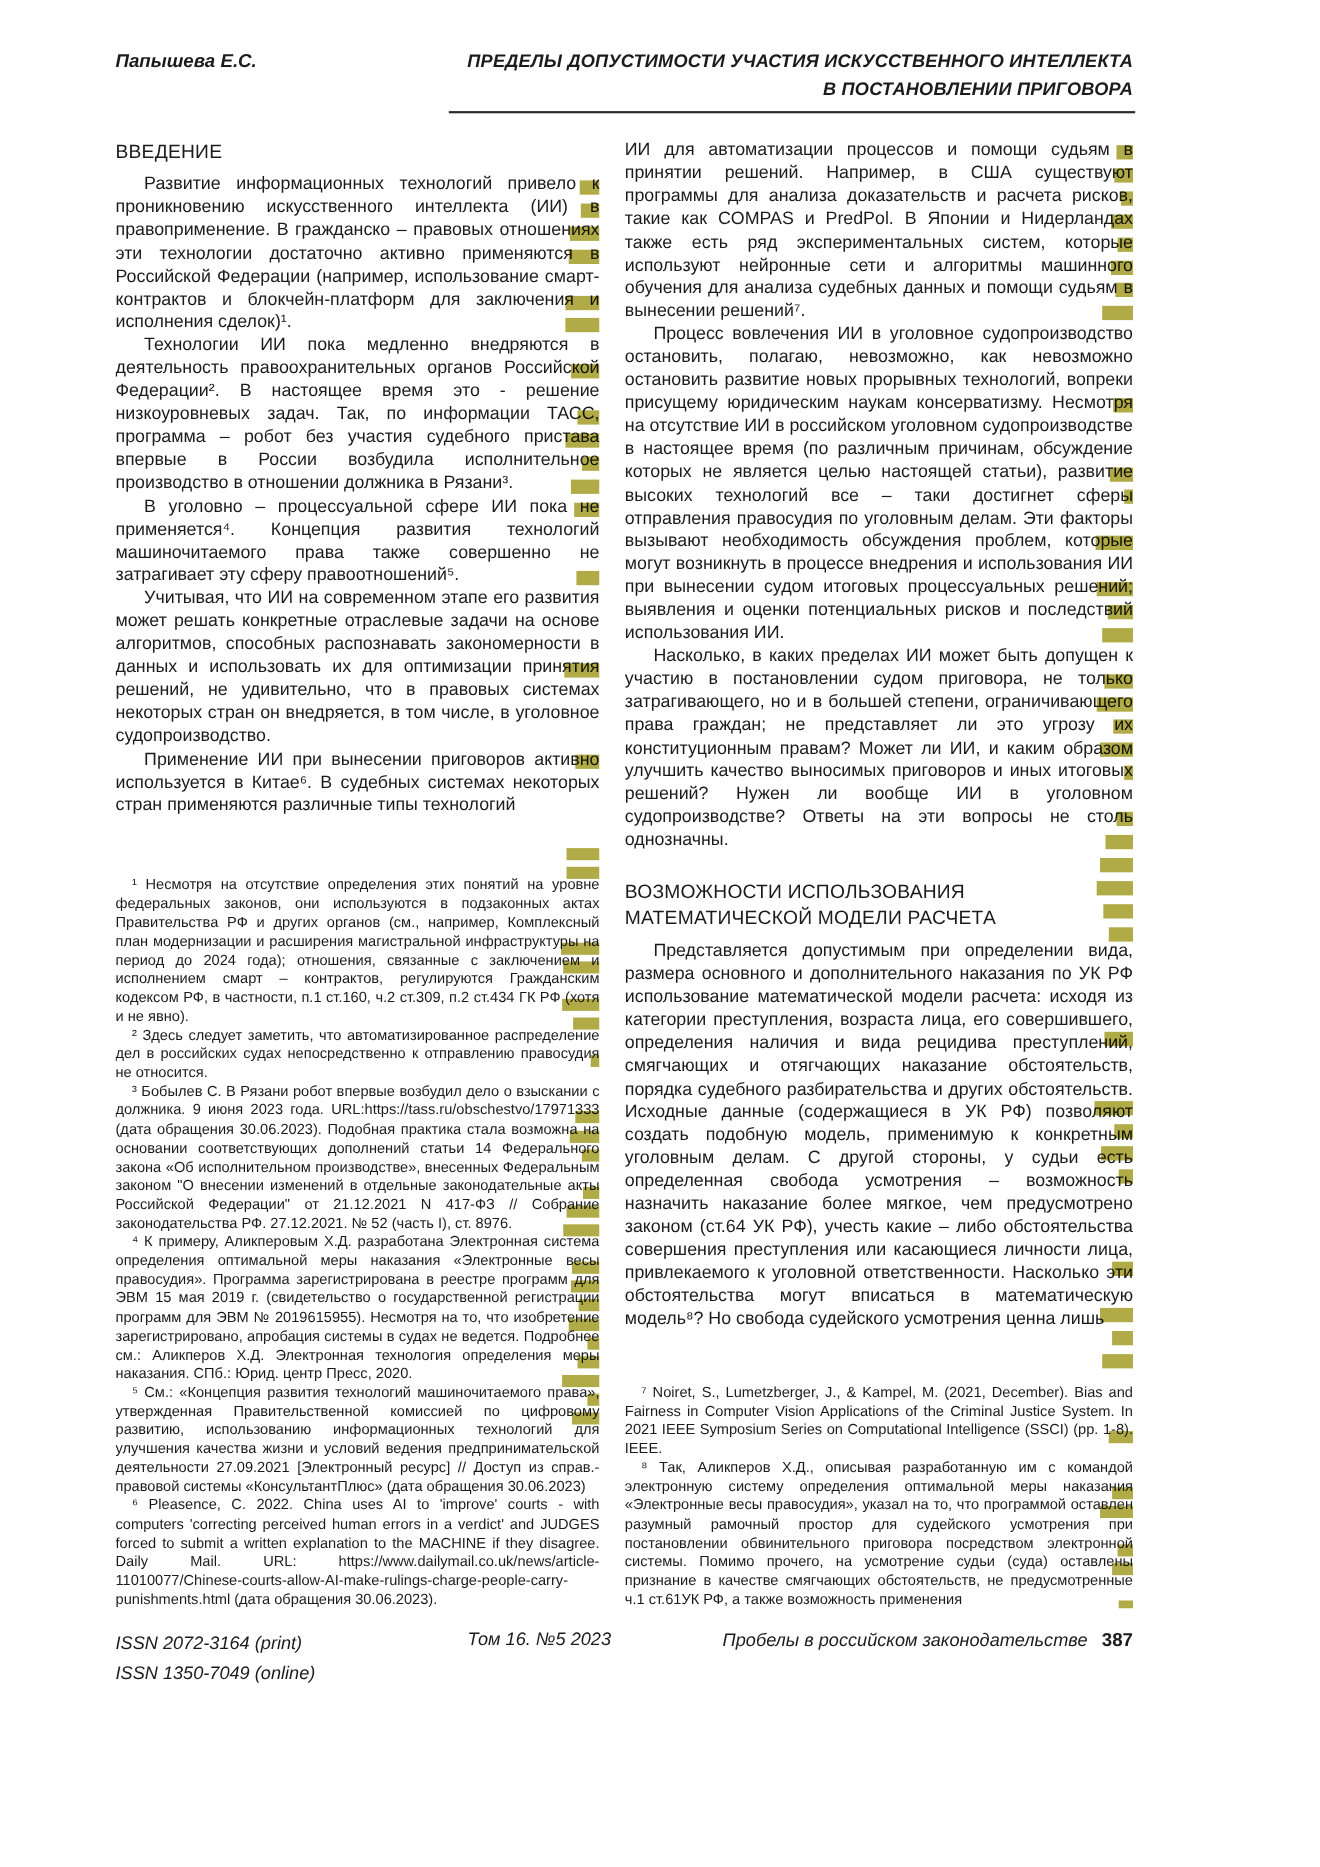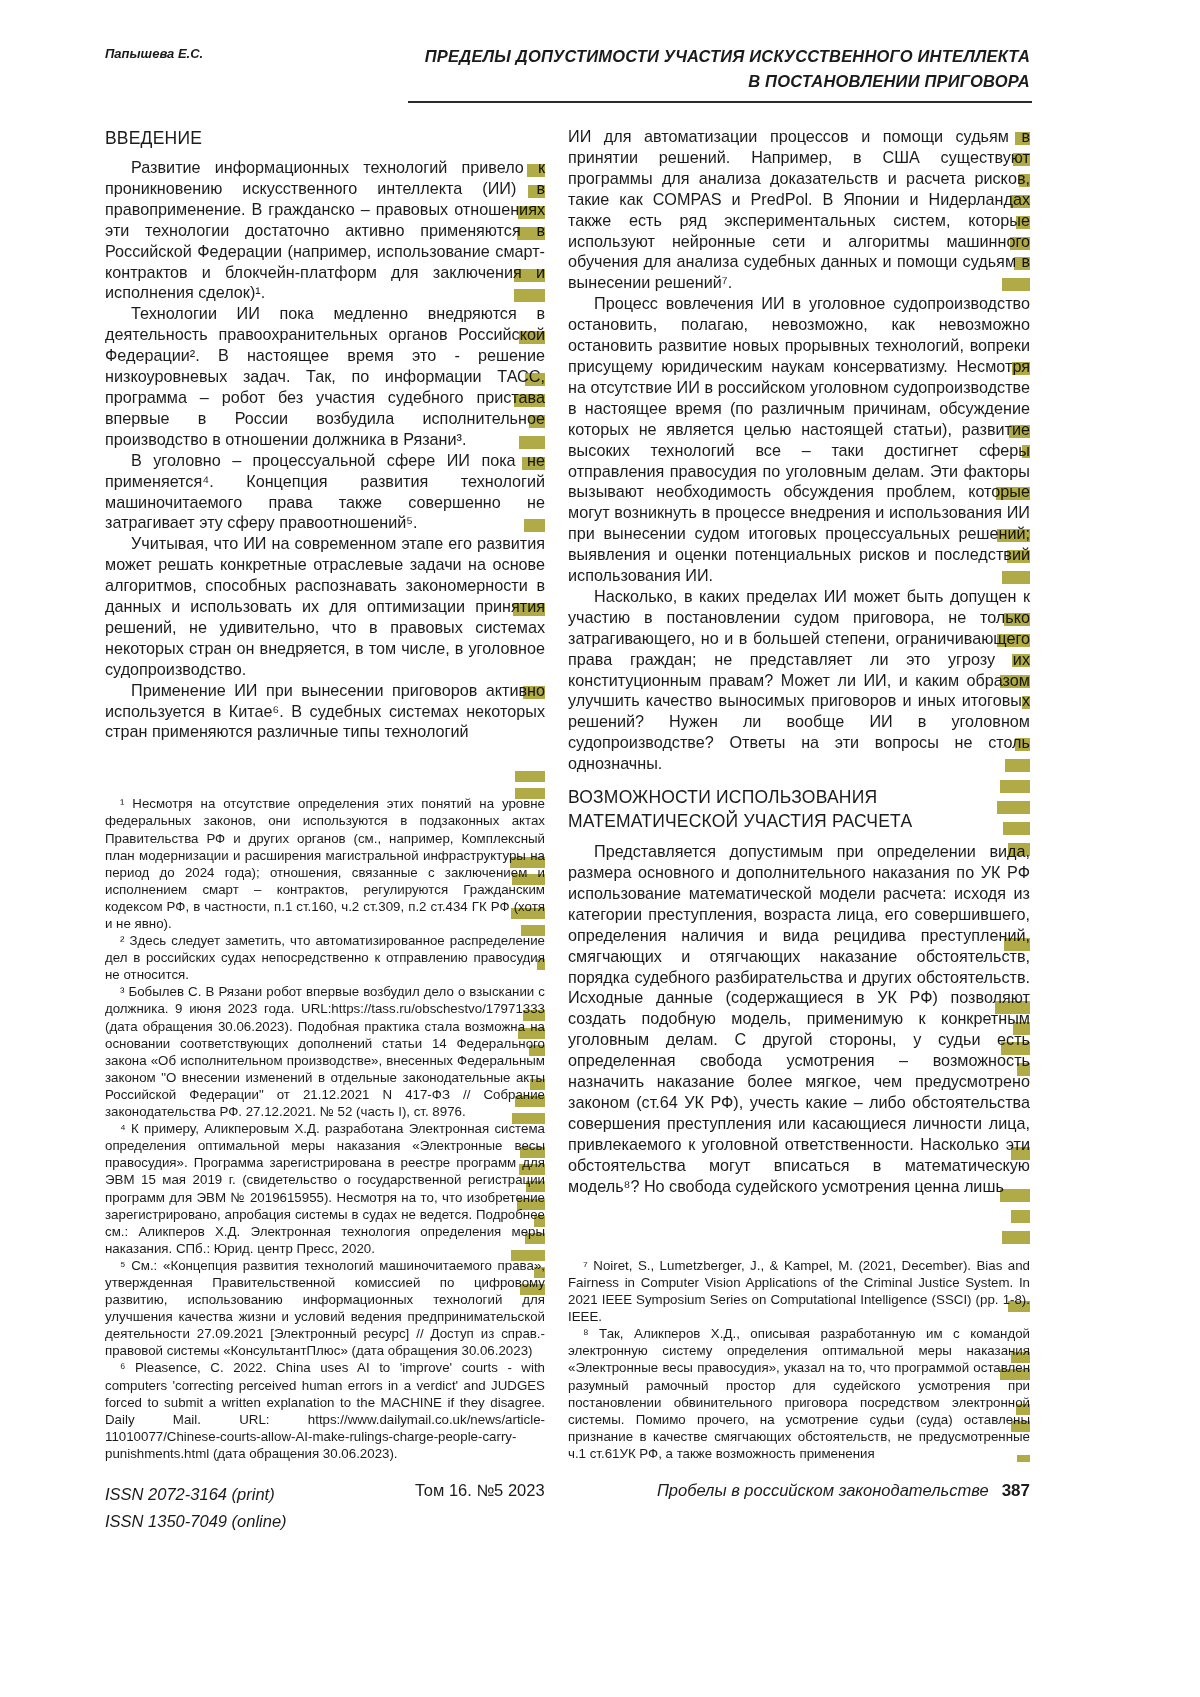--- a/index.html
+++ b/index.html
@@ -7,21 +7,21 @@
   body {
     width: 1200px; height: 1697px;
     font-family: "Liberation Sans", "DejaVu Sans", sans-serif;
     color: #1b1b1b;
   }
   .page { position: relative; width: 1200px; height: 1697px; background: #ffffff; overflow: hidden; }
 
   
   .header-author {
     position: absolute; left: 105px; top: 46px;
-    font-size: 13px; font-weight: bold; font-style: italic;
+    font-size: 17px; font-weight: bold; font-style: italic;
   }
   .header-title {
     position: absolute; right: 170px; top: 44px;
     text-align: right; font-size: 16.5px; font-weight: bold; font-style: italic;
     line-height: 25px; letter-spacing: .2px;
   }
   .header-rule {
     position: absolute; left: 408px; top: 101px; width: 624px; height: 2px;
     background: #2b2b2b;
   }
@@ -32,21 +32,21 @@
     display: flex; gap: 23px;
   }
   .col { position: relative; display: flex; flex-direction: column; overflow: hidden; height: 100%; }
   .col-left  { width: 440px; }
   .col-right { width: 462px; }
 
   .section-heading {
     font-size: 17.5px; font-weight: 400; line-height: 23px; letter-spacing: .2px;
     margin: 1px 0 7px 0;
   }
-  .section-heading-2 { margin: 11px 0 8px 0; }
+  .section-heading-2 { margin: 24px 0 8px 0; }
   .section-heading-2 div { line-height: 24px; }
 
   .para {
     font-size: 16.2px; line-height: 20.9px; text-align: justify; text-indent: 26px;
     hyphens: auto; -webkit-hyphens: auto;
   }
   .para.no-indent { text-indent: 0; }
 
   .footnotes { margin-top: auto; padding-top: 6px; }
   .footnote {
@@ -57,21 +57,21 @@
   
   .mark-layer { position: absolute; top: 0; right: 0; width: 48px; height: 100%; pointer-events: none; }
   .line-mark {
     position: absolute; right: 0; height: 13px;
     mix-blend-mode: multiply; opacity: .9;
   }
 
   
   .footer { position: absolute; left: 105px; top: 1481px; width: 925px; height: 70px; font-size: 16.5px; }
   .footer-issn { position: absolute; left: 0; top: 0; font-style: italic; line-height: 27px; }
-  .footer-volume { position: absolute; left: 310px; top: 0; }
+  .footer-volume { position: absolute; left: 320px; top: 0; font-style: italic; }
   .footer-journal { position: absolute; right: 0; top: 0; display: flex; align-items: baseline; gap: 13px; }
   .footer-journal-name { font-style: italic; }
   .footer-page-number { font-weight: bold; font-size: 17px; }
 </style>
 </head>
 <body>
 
 <div class="page">
 
   <div class="header-author">Папышева Е.С.</div>
@@ -143,21 +143,21 @@
         </div>
     </section>
 
     <section class="col col-right">
       <p class="para no-indent">ИИ для автоматизации процессов и помощи судьям в принятии решений. Например, в США существуют программы для анализа доказательств и расчета рисков, такие как COMPAS и PredPol. В Японии и Нидерландах также есть ряд экспериментальных систем, которые используют нейронные сети и алгоритмы машинного обучения для анализа судебных данных и помощи судьям в вынесении решений⁷.</p>
       <p class="para">Процесс вовлечения ИИ в уголовное судопроизводство остановить, полагаю, невозможно, как невозможно остановить развитие новых прорывных технологий, вопреки присущему юридическим наукам консерватизму. Несмотря на отсутствие ИИ в российском уголовном судопроизводстве в настоящее время (по различным причинам, обсуждение которых не является целью настоящей статьи), развитие высоких технологий все – таки достигнет сферы отправления правосудия по уголовным делам. Эти факторы вызывают необходимость обсуждения проблем, которые могут возникнуть в процессе внедрения и использования ИИ при вынесении судом итоговых процессуальных решений; выявления и оценки потенциальных рисков и последствий использования ИИ.</p>
       <p class="para">Насколько, в каких пределах ИИ может быть допущен к участию в постановлении судом приговора, не только затрагивающего, но и в большей степени, ограничивающего права граждан; не представляет ли это угрозу  их конституционным правам? Может ли ИИ, и каким образом улучшить качество выносимых приговоров и иных итоговых решений? Нужен ли вообще ИИ в уголовном судопроизводстве? Ответы на эти вопросы не столь однозначны.</p>
 
       <h2 class="section-heading section-heading-2">
         <div>ВОЗМОЖНОСТИ ИСПОЛЬЗОВАНИЯ</div>
-        <div>МАТЕМАТИЧЕСКОЙ УЧАСТИЯ РАСЧЕТА</div>
+        <div>МАТЕМАТИЧЕСКОЙ МОДЕЛИ РАСЧЕТА</div>
       </h2>
 
       <p class="para">Представляется допустимым при определении вида, размера основного и дополнительного наказания по УК РФ использование математической модели расчета: исходя из категории преступления, возраста лица, его совершившего,  определения наличия и вида рецидива преступлений, смягчающих и отягчающих наказание обстоятельств, порядка судебного разбирательства и других обстоятельств. Исходные данные (содержащиеся в УК РФ) позволяют создать подобную модель, применимую к конкретным уголовным делам. С другой стороны, у судьи  есть определенная свобода усмотрения – возможность назначить наказание более мягкое, чем предусмотрено законом  (ст.64 УК РФ), учесть  какие – либо обстоятельства совершения преступления или касающиеся личности лица, привлекаемого к уголовной ответственности. Насколько эти обстоятельства  могут вписаться в математическую модель⁸? Но свобода судейского усмотрения ценна лишь</p>
 
       <div class="footnotes">
         <p class="footnote">⁷ Noiret, S., Lumetzberger, J., &amp; Kampel, M. (2021, December). Bias and Fairness in Computer Vision Applications of the Criminal Justice System. In 2021 IEEE Symposium Series on Computational Intelligence (SSCI) (pp. 1-8). IEEE.</p>
         <p class="footnote">⁸ Так, Аликперов Х.Д., описывая разработанную им с командой электронную систему определения оптимальной меры наказания «Электронные весы правосудия», указал на то, что программой оставлен разумный рамочный простор для судейского усмотрения при постановлении обвинительного приговора посредством электронной системы. Помимо прочего, на усмотрение судьи (суда) оставлены признание в качестве смягчающих обстоятельств, не предусмотренные ч.1 ст.61УК РФ, а также возможность применения</p>
       </div>
 
       <div class="mark-layer">

